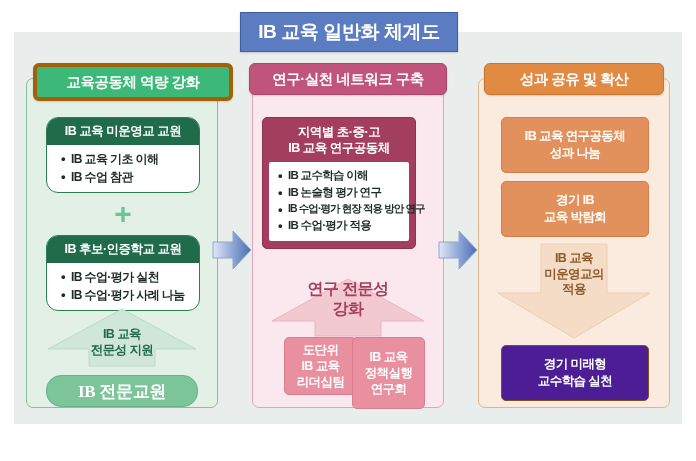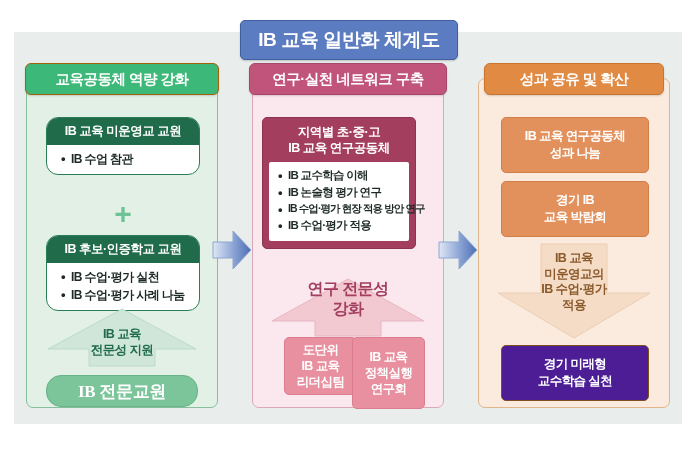--- a/index.html
+++ b/index.html
@@ -28,26 +28,26 @@
     width: 668px;
     height: 392px;
     background: #e9edec;
     box-sizing: border-box;
   }
 
   
   .main-title {
     position: absolute;
     left: 240px;
-    top: 20px;
+    top: 12px;
     width: 216px;
     height: 38px;
     background: #5b7cc0;
     border: 1px solid #3f5f9e;
-    border-radius: 5px;
+    border-radius: 0;
     display: flex;
     align-items: center;
     justify-content: center;
     color: #ffffff;
     font-size: 19px;
     font-weight: bold;
     letter-spacing: -0.4px;
     z-index: 6;
     box-shadow: 0 1px 2px rgba(0,0,0,0.18);
   }
@@ -76,21 +76,21 @@
     display: flex;
     align-items: center;
     justify-content: center;
     color: #ffffff;
     font-size: 14.5px;
     font-weight: bold;
     letter-spacing: -0.5px;
     white-space: nowrap;
     box-shadow: 0 1px 2px rgba(0,0,0,0.15);
   }
-  .hdr-green  { background: #3cb878; border: 1px solid #a16207; min-width: 164px;}
+  .hdr-green  { background: #3cb878; border: 4px solid #a16207; min-width: 164px; margin-left: 11px;}
   .hdr-pink   { background: #c0547a; border: 1px solid #a8456a; min-width: 168px;}
   .hdr-orange { background: #e08a44; border: 1px solid #c9742f; min-width: 150px;}
 
   
   .card-green {
     position: absolute;
     left: 19px;
     width: 154px;
     border-radius: 12px;
     background: #ffffff;
@@ -288,20 +288,21 @@
   <div class="outer-panel"></div>
 
   <div class="main-title">IB 교육 일반화 체계도</div>
 
   <div class="column col-left">
     <div class="col-header hdr-green">교육공동체 역량 강화</div>
 
     <div class="card-green" style="top:38px;">
       <div class="card-title">IB 교육 미운영교 교원</div>
       <ul>
+        <li>IB 교육 기초 이해</li>
         <li>IB 수업 참관</li>
       </ul>
     </div>
 
     <div class="plus-sign" style="top:120px;">+</div>
 
     <div class="card-green" style="top:156px;">
       <div class="card-title">IB 후보·인증학교 교원</div>
       <ul>
         <li>IB 수업·평가 실천</li>
@@ -383,21 +384,20 @@
       </div>
     </div>
 
     <div class="down-arrow" style="top:164px;width:154px;height:96px;">
       <svg width="154" height="96" viewBox="0 0 154 96">
         <polygon points="44,1 110,1 110,50 153,50 77,95 1,50 44,50" fill="#f5dcc6" stroke="#ecceb2" stroke-width="1"></polygon>
       </svg>
       <div class="arrow-label" style="top:8px;color:#8a5a2b;font-size:12.5px;">
         <div>IB 교육</div>
         <div>미운영교의</div>
-        <div>IB 수업·평가</div>
         <div>적용</div>
       </div>
     </div>
 
     <div class="box-orange box-brown" style="top:266px;height:56px;">
       <div>
         <div>경기 미래형</div>
         <div>교수학습 실천</div>
       </div>
     </div>

